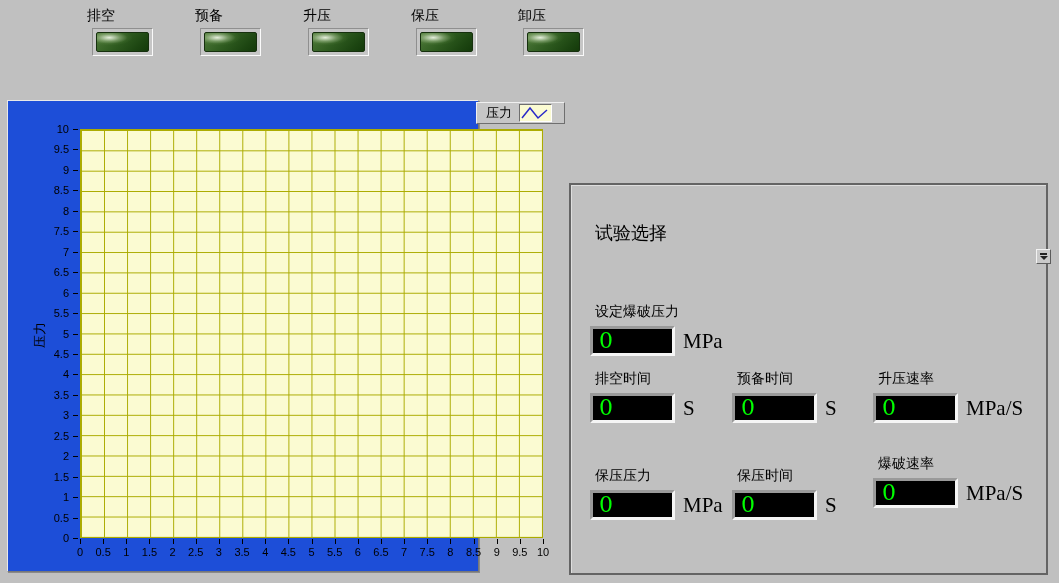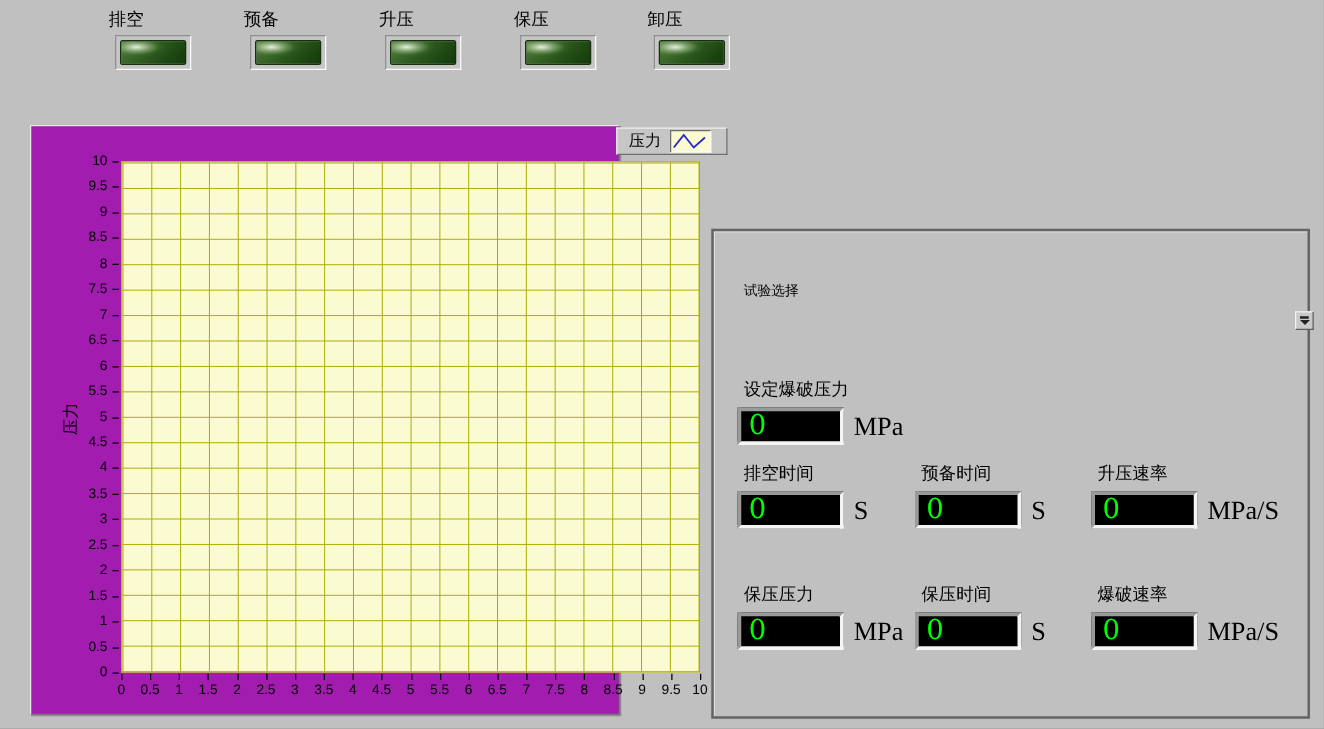--- a/index.html
+++ b/index.html
@@ -8,21 +8,21 @@
   
   .led-unit{position:absolute;top:6px;}
   .led-label{font-size:14px;line-height:18px;white-space:nowrap;}
   .led{width:53px;height:20px;margin-left:5px;margin-top:4px;background:#c6c6c6;
        border:1px solid;border-color:#8f8f8f #fafafa #fafafa #8f8f8f;padding:3px;}
   .led-face{width:100%;height:100%;border-radius:2px;border:1px solid #16300e;box-sizing:border-box;
        background:
          radial-gradient(ellipse 62% 58% at 24% 26%, rgba(238,246,230,0.95) 0%, rgba(178,204,158,0.5) 34%, rgba(120,160,90,0.12) 58%, rgba(0,0,0,0) 75%),
          linear-gradient(135deg,#4f7a3a 0%,#2f5c20 45%,#1c4511 80%,#143a0a 100%);}
   
-  .chart-panel{position:absolute;left:24px;top:100px;width:472px;height:472px;background:#a21caf;
+  .chart-panel{position:absolute;left:7px;top:100px;width:472px;height:472px;background:#1d4ed8;
        border:1px solid;border-color:#e8e8e8 #787878 #787878 #e8e8e8;
        box-shadow:1px 1px 0 #8a8a8a;box-sizing:border-box;}
   .plot-area{position:absolute;left:72px;top:28px;width:463px;height:409px;
        border:1px solid #ABAB00;box-sizing:border-box;}
   .y-axis-ticks{position:absolute;left:0;top:28px;width:71px;height:409px;}
   .ticklabel-y{position:absolute;right:10px;transform:translateY(-50%);font-size:11px;white-space:nowrap;}
   .tickmark-y{position:absolute;right:1px;width:5px;height:1px;background:#000;}
   .x-axis-ticks{position:absolute;left:72px;top:438px;width:463px;height:22px;}
   .ticklabel-x{position:absolute;top:7px;transform:translateX(-50%);font-size:11px;white-space:nowrap;}
   .tickmark-x{position:absolute;top:0;width:1px;height:5px;background:#000;}
@@ -33,21 +33,21 @@
        border:1px solid;border-color:#f0f0f0 #6f6f6f #6f6f6f #f0f0f0;
        display:flex;align-items:center;padding:0 6px 0 9px;box-sizing:border-box;}
   .legend-label{font-size:13px;margin-right:7px;}
   .legend-swatch{width:33px;height:18px;background:#FBFBD2;border:1px solid;
        border-color:#6f6f6f #fff #fff #6f6f6f;box-sizing:border-box;}
   
   .settings-panel{position:absolute;left:569px;top:183px;width:479px;height:392px;background:#C0C0C0;
        border:2px solid #646464;box-shadow:inset 1px 1px 0 #dedede;box-sizing:border-box;}
   .group-label{font-size:14px;line-height:17px;white-space:nowrap;padding-left:5px;}
   .ts-group{position:absolute;left:17px;top:39px;}
-  .ts-label{font-size:11px;line-height:18px;padding-left:7px;}
+  .ts-label{font-size:18px;line-height:18px;padding-left:7px;}
   .dropdown{width:424px;height:45px;margin-top:5px;background:#000;border:2px solid;
        border-color:#6e6e6e #efefef #efefef #6e6e6e;box-sizing:border-box;
        display:flex;align-items:center;padding-left:8px;}
   .dropdown-value{font-family:"DejaVu Serif","Liberation Serif",serif;font-size:31px;color:#00FF00;
        white-space:nowrap;letter-spacing:1px;}
   .dropdown-btn{position:absolute;left:448px;top:25px;width:15px;height:15px;background:#c9c9c9;
        border:1px solid;border-color:#f2f2f2 #5c5c5c #5c5c5c #f2f2f2;box-sizing:border-box;
        display:flex;flex-direction:column;align-items:center;justify-content:center;cursor:pointer;}
   .dd-bar{width:7px;height:2px;background:#222;}
   .dd-tri{width:0;height:0;margin-top:1px;border-left:4px solid transparent;
@@ -266,21 +266,21 @@
     <div class="fieldblock" style="left:161px;top:282px">
       <div class="group-label">保压时间</div>
       <div class="frow">
         <div class="fvalue-frame">
           <span class="fvalue">0</span>
         </div>
         <span class="funit">S</span>
       </div>
     </div>
 
-    <div class="fieldblock" style="left:302px;top:282px">
+    <div class="fieldblock" style="left:302px;top:270px">
       <div class="group-label">爆破速率</div>
       <div class="frow">
         <div class="fvalue-frame">
           <span class="fvalue">0</span>
         </div>
         <span class="funit">MPa/S</span>
       </div>
     </div>
 
   </div>

